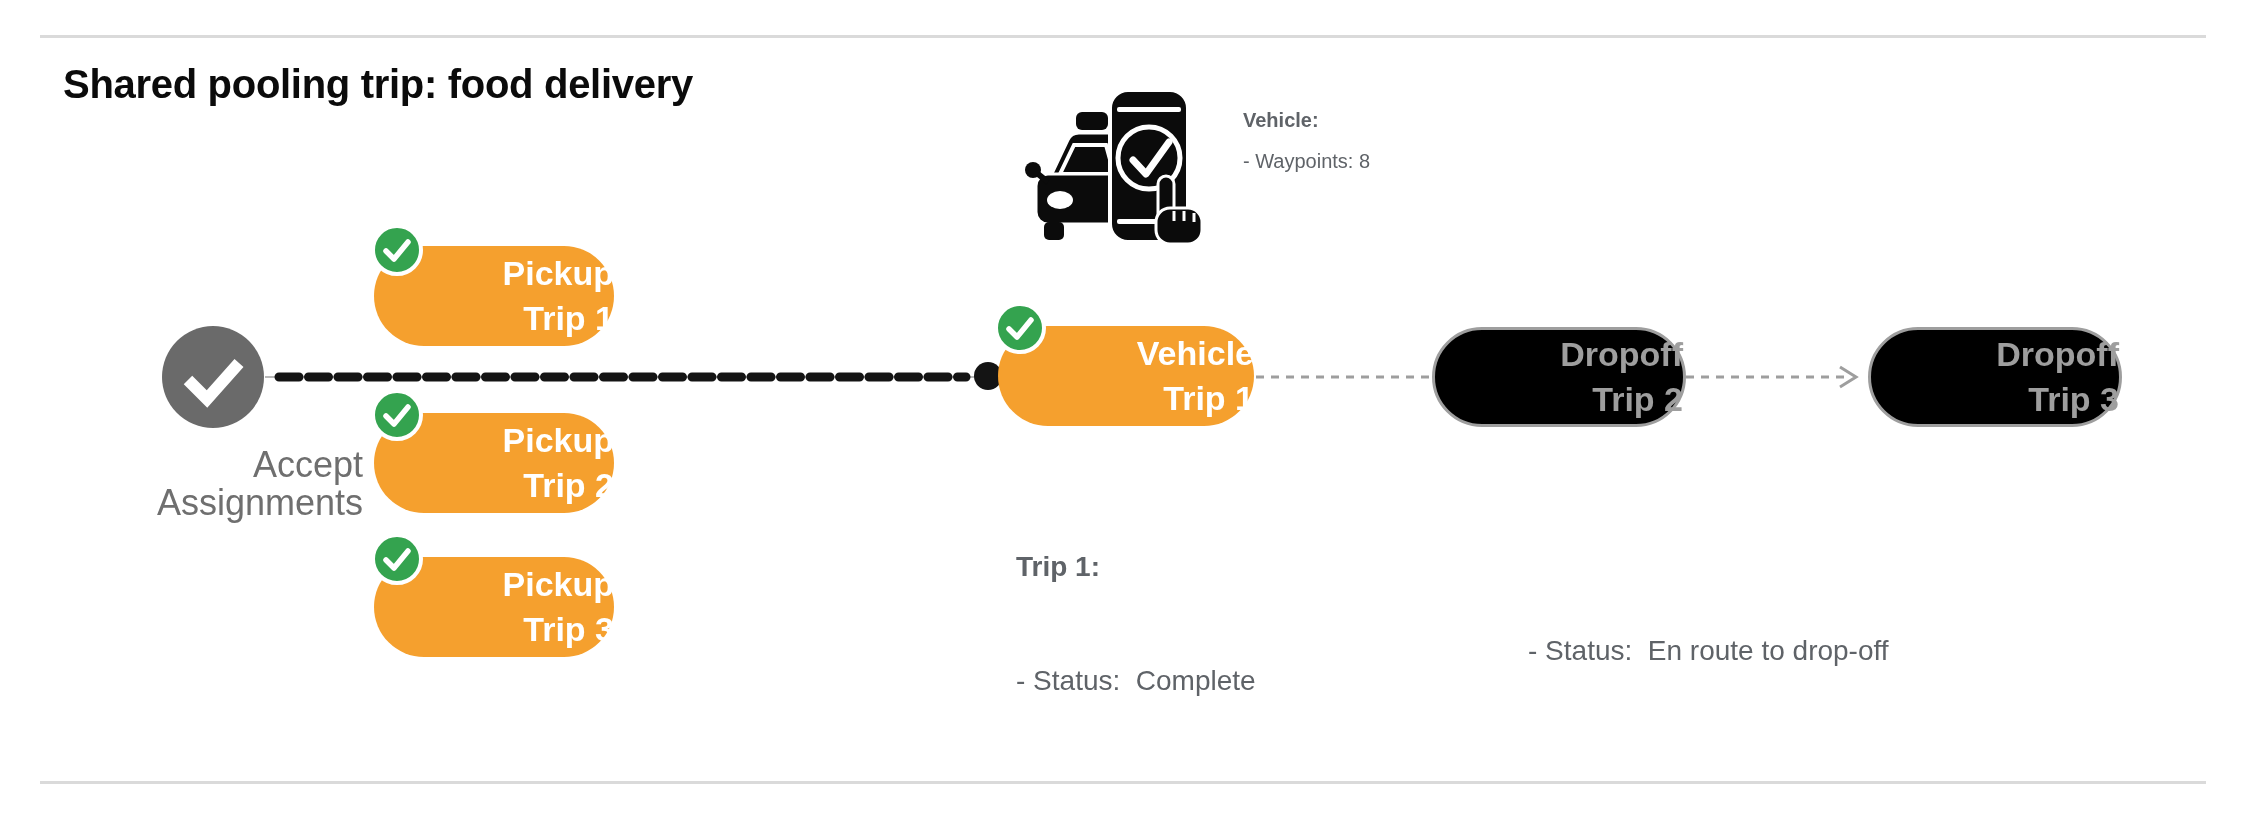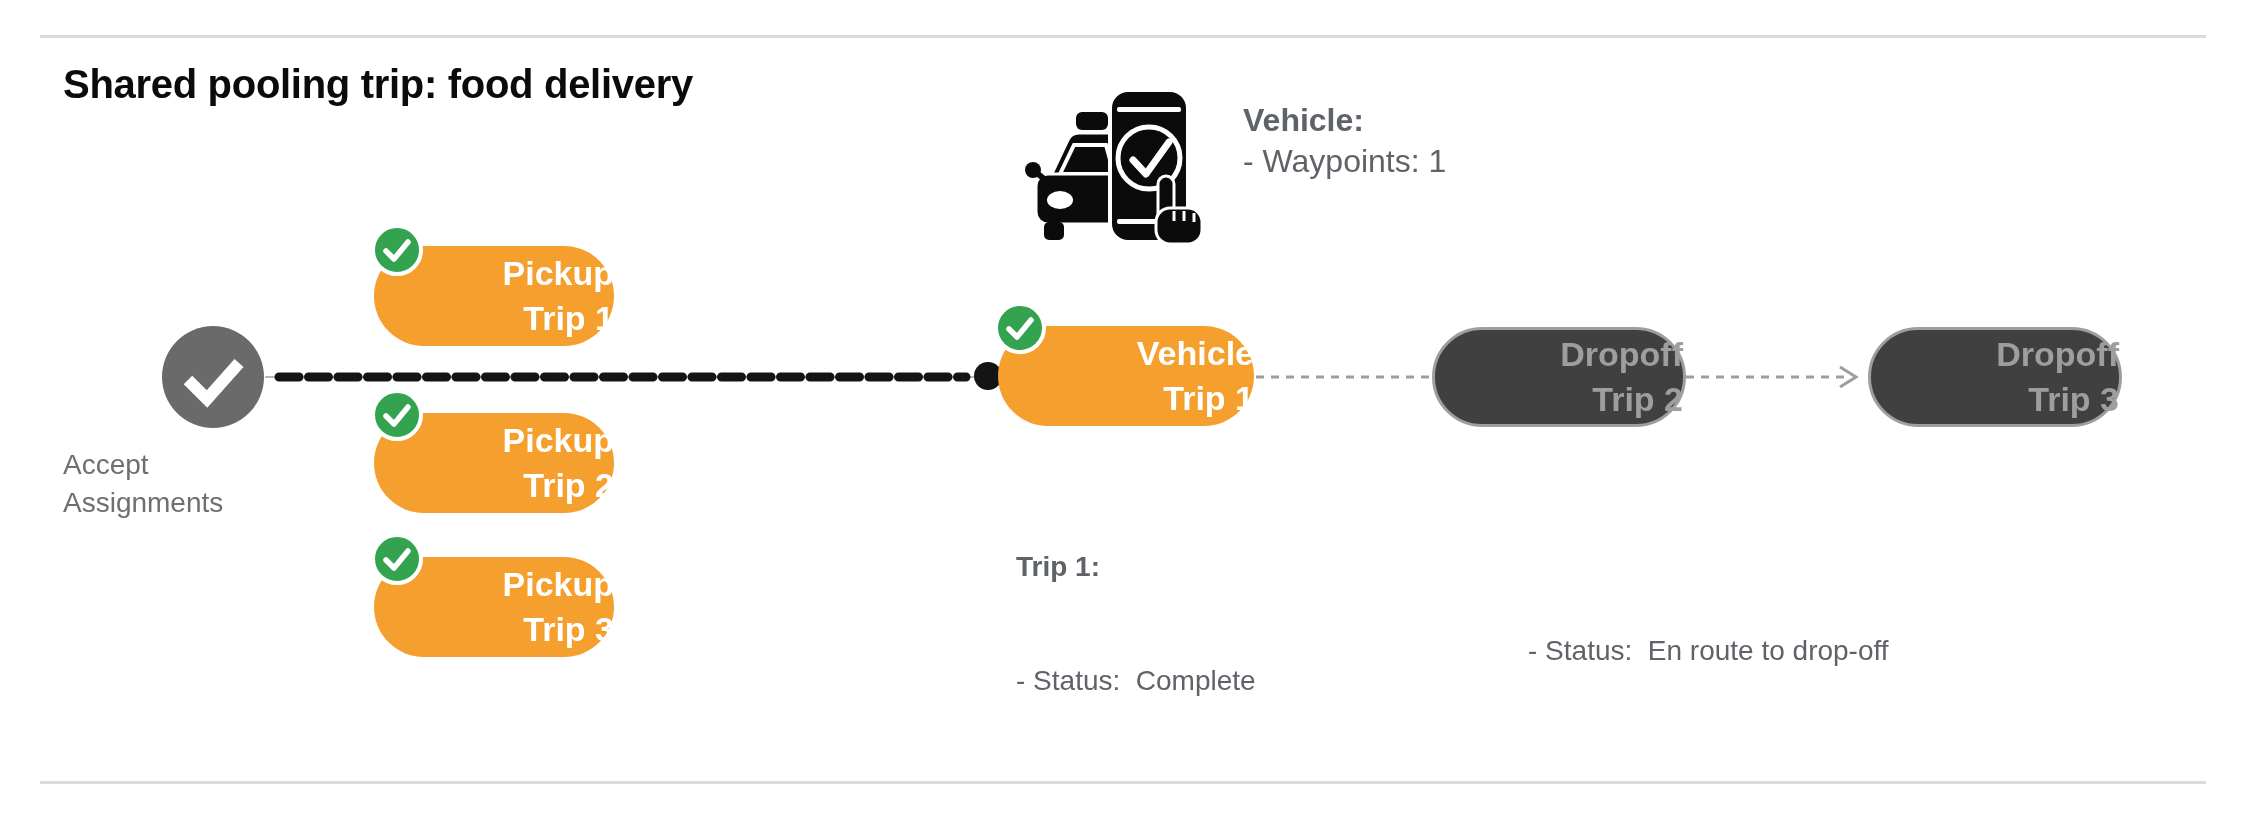--- a/index.html
+++ b/index.html
@@ -14,40 +14,40 @@
     position:absolute;left:40px;width:2166px;height:3px;
     background:var(--divider,#dadada);
   }
   .title{
     position:absolute;left:63px;top:62px;
     font-size:40px;font-weight:bold;color:#0b0b0b;letter-spacing:-0.3px;
   }
   .vehicle-icon{position:absolute;left:1024px;top:84px;}
   .vehicle-text{
     position:absolute;left:1243px;top:100px;
-    font-size:32px;line-height:41px;color:var(--text-gray,#5f6368);
+    font-size:20px;line-height:41px;color:var(--text-gray,#5f6368);
   }
   .bold{font-weight:bold;}
   .accept-node{
     position:absolute;left:162px;top:326px;width:102px;height:102px;
     border-radius:50%;background:var(--gray-node,#6a6a6a);
     display:flex;align-items:center;justify-content:center;
   }
   .accept-label{
     position:absolute;left:63px;top:446px;width:300px;
-    text-align:left;font-size:28px;line-height:38px;color:#6f6f6f;
+    text-align:right;font-size:36px;line-height:38px;color:#6f6f6f;
   }
   .pill{
     position:absolute;width:240px;height:100px;border-radius:52px;
     background:var(--orange,#f5a02e);color:#fff;
     display:flex;flex-direction:column;align-items:flex-end;justify-content:center;
     font-size:34px;line-height:45px;font-weight:bold;
   }
   .pill.outline{
-    background:#404040;border:3px solid var(--outline-gray,#9e9e9e);
+    background:#000000;border:3px solid var(--outline-gray,#9e9e9e);
     color:var(--outline-gray,#9e9e9e);width:248px;height:94px;
   }
   .badge{
     position:absolute;width:44px;height:44px;border-radius:50%;
     background:var(--green,#34a34f);border:4px solid #fff;
     display:flex;align-items:center;justify-content:center;
   }
   .status-block{
     position:absolute;font-size:28px;line-height:38px;
     color:var(--text-gray,#5f6368);white-space:pre-wrap;
@@ -86,21 +86,21 @@
       <rect x="134" y="92" width="16" height="50" rx="8" fill="#0b0b0b" stroke="#fff" stroke-width="3"></rect>
       <rect x="132" y="124" width="46" height="36" rx="14" fill="#0b0b0b" stroke="#fff" stroke-width="3"></rect>
       <line x1="150" y1="127" x2="150" y2="137" stroke="#fff" stroke-width="3"></line>
       <line x1="160" y1="127" x2="160" y2="137" stroke="#fff" stroke-width="3"></line>
       <line x1="170" y1="129" x2="170" y2="138" stroke="#fff" stroke-width="3"></line>
     </g>
   </svg>
 
   <div class="vehicle-text">
     <div class="bold">Vehicle:</div>
-    <div>- Waypoints: 1</div>
+    <div>- Waypoints: 8</div>
   </div>
 
   <svg class="connector-layer" width="2245" height="825" viewBox="0 0 2245 825">
     <line x1="265" y1="377" x2="980" y2="377" stroke="var(--route-underlay,#b8b8b8)" stroke-width="2"></line>
     <line x1="279" y1="377" x2="966" y2="377" stroke="var(--route-black,#141414)" stroke-width="9" stroke-dasharray="20 9.5" stroke-linecap="round"></line>
     <circle cx="988" cy="376" r="14" fill="var(--route-black,#141414)"></circle>
     <line x1="1256" y1="377" x2="1430" y2="377" stroke="var(--outline-gray,#9e9e9e)" stroke-width="3" stroke-dasharray="8 7"></line>
     <line x1="1686" y1="377" x2="1846" y2="377" stroke="var(--outline-gray,#9e9e9e)" stroke-width="3" stroke-dasharray="8 7"></line>
     <path d="M1840,367 L1856,377 L1840,387" fill="none" stroke="var(--outline-gray,#9e9e9e)" stroke-width="3"></path>
   </svg>

